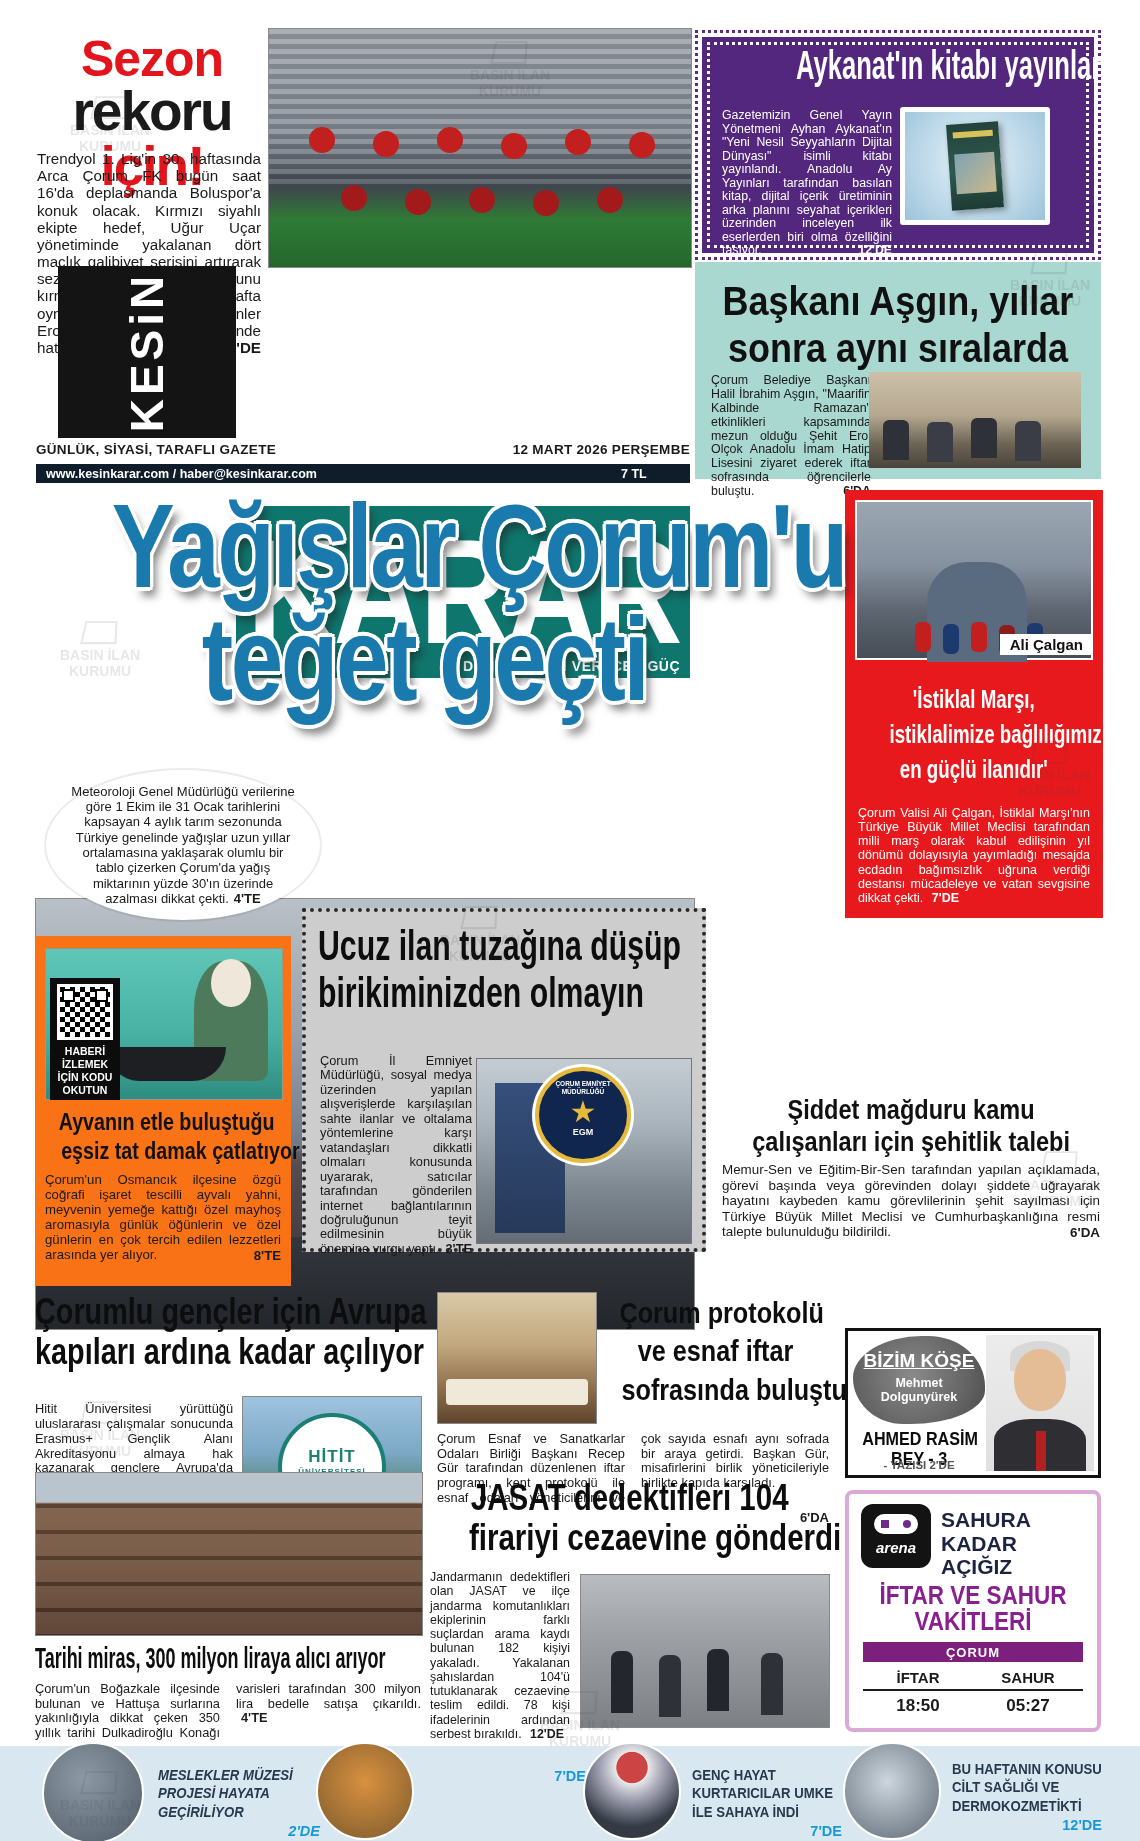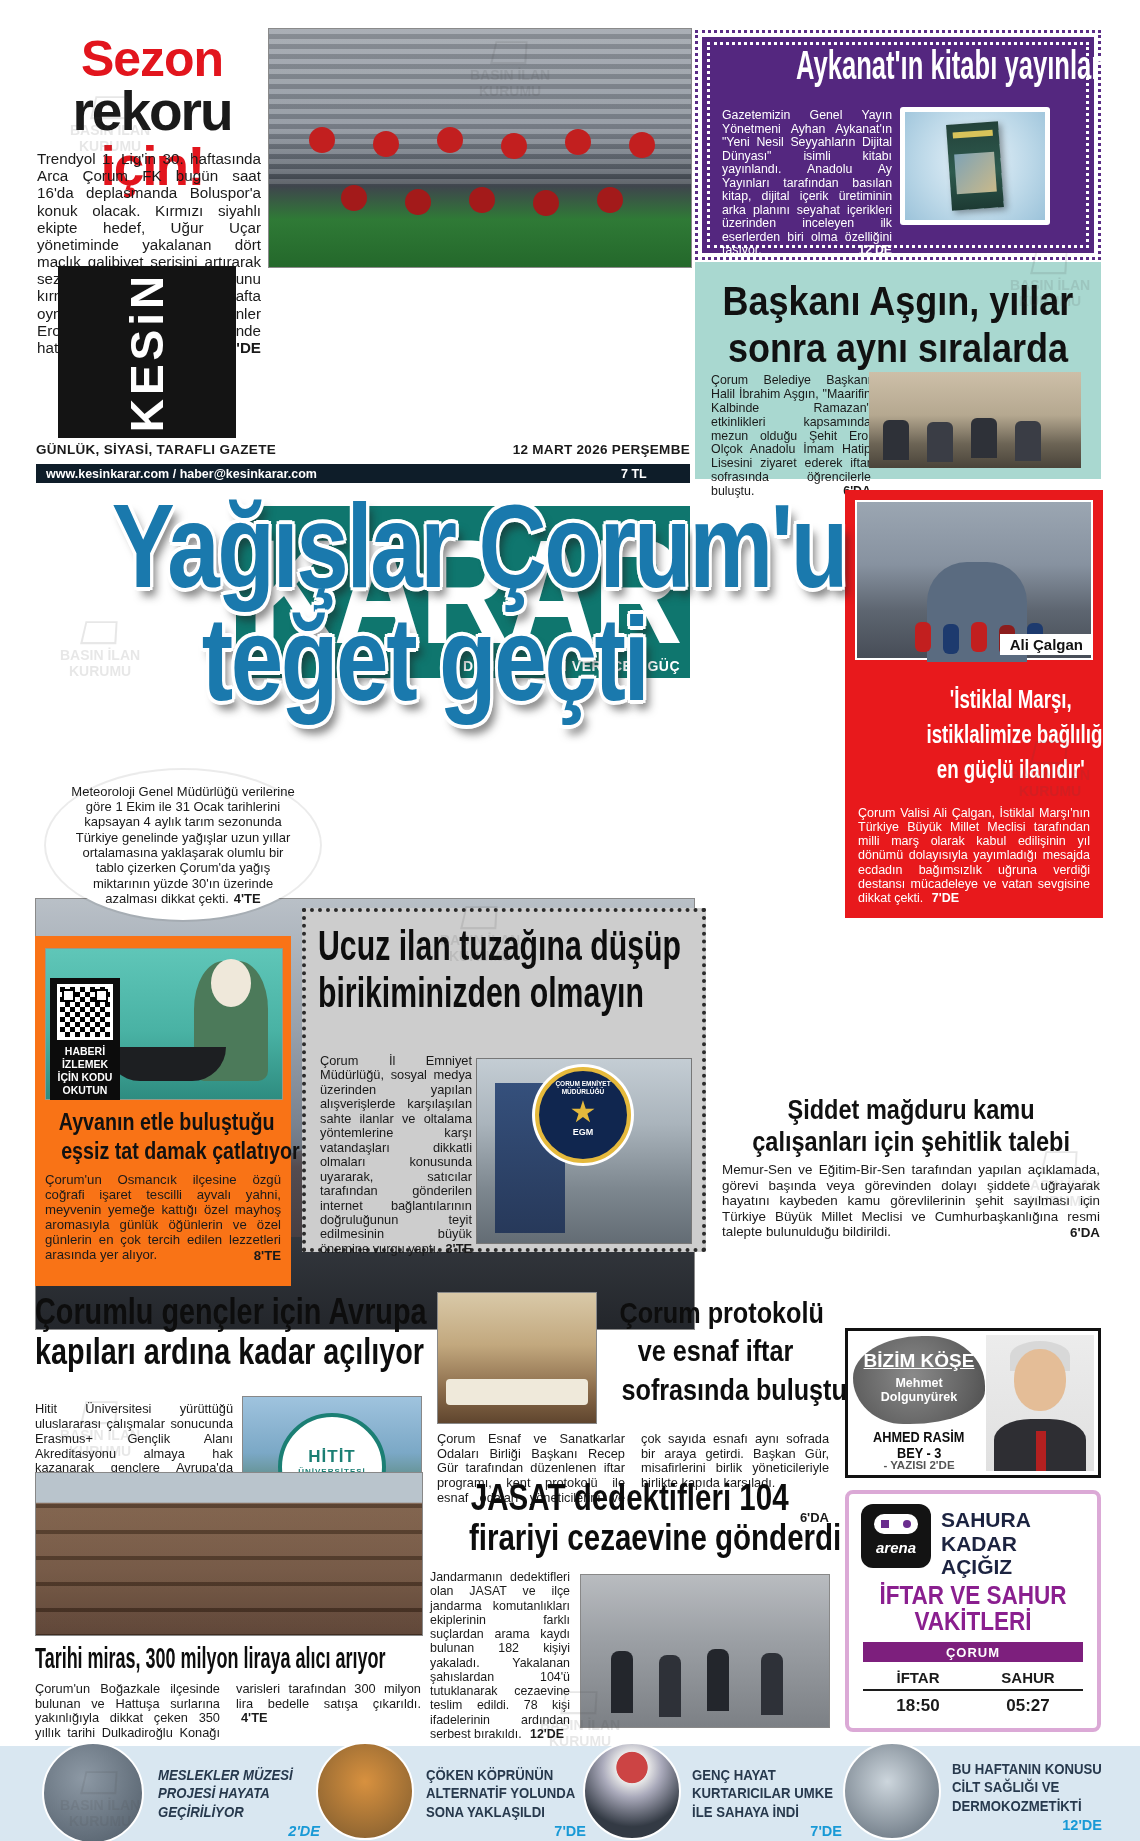--- a/index.html
+++ b/index.html
@@ -70,21 +70,21 @@
   .callout{background:#fff;border-radius:50%;z-index:4;display:flex;align-items:center;justify-content:center;
       font-size:13px;line-height:1.18;text-align:center;padding:14px 24px;box-sizing:border-box;box-shadow:0 0 0 2px rgba(0,0,0,.08);}
   
   .istiklal{background:#e8191c;}
   .istiklal .ph{position:absolute;left:10px;top:10px;width:238px;height:160px;border:2px solid #fff;box-sizing:border-box;
       background:linear-gradient(180deg,#9ba6b2 0%,#8792a0 40%,#5d6570 70%,#474d57 100%);}
   .istiklal .ph .suit{position:absolute;left:70px;top:60px;width:100px;height:100px;border-radius:40% 40% 0 0;background:#5a6b80;}
   .istiklal .ph .mics{position:absolute;left:58px;bottom:6px;width:16px;height:30px;border-radius:6px;background:#c21f1f;
       box-shadow:28px 2px 0 #1d3a6e,56px 0 0 #c21f1f,84px 3px 0 #8c1d1d,112px 1px 0 #1d3a6e;}
   .istiklal .cap{position:absolute;right:10px;top:144px;background:#fff;color:#111;font-weight:bold;font-size:15px;padding:2px 10px;}
-  .istiklal-title{position:absolute;left:0;top:192px;width:100%;text-align:center;color:#fff;font-weight:bold;font-size:26px;line-height:1.35;padding-left:37px;}
+  .istiklal-title{position:absolute;left:0;top:192px;width:100%;text-align:center;color:#fff;font-weight:bold;font-size:26px;line-height:1.35;}
   .istiklal-body{position:absolute;left:13px;top:316px;width:232px;color:#fff;font-size:12.5px;line-height:1.13;text-align:justify;}
   
   .ayva{background:#f97316;}
   .ayva .ph{position:absolute;left:10px;top:12px;width:236px;height:150px;border:1px solid #998;
       background:linear-gradient(180deg,#5fc6b8 0%,#49b2a4 55%,#2e8c80 100%);}
   .ayva .pan{position:absolute;left:60px;bottom:18px;width:120px;height:34px;border-radius:0 0 55px 55px;background:#1d1f22;}
   .ayva .cook{position:absolute;right:14px;top:12px;width:74px;height:120px;border-radius:40% 40% 10px 10px;background:#4c7a5a;}
   .ayva .cook::before{content:"";position:absolute;left:17px;top:-2px;width:40px;height:48px;border-radius:50%;background:#efe8da;}
   .qrbox{position:absolute;left:15px;top:42px;width:70px;height:122px;background:#0c0c0c;padding:6px 4px;box-sizing:border-box;text-align:center;}
   .qr{position:relative;width:56px;height:56px;margin:0 auto 5px;border:3px solid #fff;box-sizing:border-box;
@@ -124,21 +124,21 @@
   .prot-photo{background:linear-gradient(180deg,#d9c9a8 0%,#c2a87e 40%,#8a6b4a 75%,#5f452e 100%);border:1px solid #888;}
   .prot-photo .table{position:absolute;left:8px;bottom:18px;width:142px;height:26px;background:#efe9da;border-radius:4px;}
   .prot-title{text-align:center;font-weight:bold;font-size:30px;line-height:1.28;color:#0d0d0d;}
   .prot-body{font-size:12.8px;line-height:1.15;text-align:justify;column-count:2;column-gap:16px;}
   
   .bizim{background:#fff;border:3px solid #111;box-sizing:border-box;}
   .bizim .splash{position:absolute;left:5px;top:5px;width:132px;height:88px;background:radial-gradient(circle at 45% 45%,#8a8a8a 0%,#5f5f5f 70%,#4a4a4a 100%);
       border-radius:55% 45% 60% 40%/50% 60% 40% 55%;text-align:center;color:#fff;}
   .bizim .splash .h{display:block;margin-top:14px;font-weight:bold;font-size:19px;text-decoration:underline;}
   .bizim .splash .a{display:block;font-weight:bold;font-size:12.5px;line-height:1.15;margin-top:4px;}
-  .bizim .coltitle{position:absolute;left:4px;top:98px;width:134px;text-align:center;font-weight:bold;font-size:15px;line-height:1.05;color:#0d0d0d;}
+  .bizim .coltitle{position:absolute;left:4px;top:98px;width:134px;text-align:center;font-weight:bold;font-size:19px;line-height:1.05;color:#0d0d0d;}
   .bizim .note{position:absolute;left:4px;top:128px;width:134px;text-align:center;font-weight:bold;font-size:11.5px;color:#555;}
   .bizim .portrait{position:absolute;right:4px;top:4px;width:108px;height:136px;background:linear-gradient(180deg,#ececec 0%,#e0e0e0 100%);overflow:hidden;}
   .bizim .portrait .hair{position:absolute;left:24px;top:6px;width:60px;height:30px;border-radius:50% 50% 0 0;background:#d8d8d8;}
   .bizim .portrait .face{position:absolute;left:28px;top:14px;width:52px;height:62px;border-radius:48%;background:#e4bd97;}
   .bizim .portrait .suitb{position:absolute;left:8px;bottom:0;width:92px;height:52px;border-radius:40% 40% 0 0;background:#2e2e33;}
   .bizim .portrait .tie{position:absolute;left:50px;bottom:0;width:10px;height:40px;background:#b32020;}
   
   .sahur{background:#fff;border:4px solid #dba9d6;border-radius:8px;box-sizing:border-box;}
   .arena{position:absolute;left:12px;top:10px;width:70px;height:64px;background:#131313;border-radius:12px;text-align:center;}
   .arena .pad{margin:10px auto 0;width:44px;height:20px;background:#fff;border-radius:10px;position:relative;}
@@ -435,21 +435,20 @@
   <div class="abs strip" style="left:0;top:1746px;width:1140px;height:95px;"></div>
 
   <div class="abs tick-circle c1" style="left:42px;top:1742px;width:102px;height:102px;"></div>
   <div class="abs" style="left:158px;top:1766px;width:162px;font-style:italic;">
     <div class="tick-text"><span class="cx cxl" style="--sx:.85;white-space:normal;display:inline-block;width:118%;">MESLEKLER MÜZESİ PROJESİ HAYATA GEÇİRİLİYOR</span></div>
     <span class="tick-page">2'DE</span>
   </div>
 
   <div class="abs tick-circle c2" style="left:316px;top:1742px;width:98px;height:98px;"></div>
   <div class="abs" style="left:426px;top:1766px;width:160px;">
-    <div class="tick-text"><span class="cx cxl" style="--sx:.85;white-space:normal;display:inline-block;width:118%;">ÇÖKEN KÖPRÜNÜN ALTERNATİF YOLUNDA SONA YAKLAŞILDI</span></div>
     <span class="tick-page">7'DE</span>
   </div>
 
   <div class="abs tick-circle c3" style="left:583px;top:1742px;width:98px;height:98px;"></div>
   <div class="abs" style="left:692px;top:1766px;width:150px;">
     <div class="tick-text"><span class="cx cxl" style="--sx:.85;white-space:normal;display:inline-block;width:118%;">GENÇ HAYAT KURTARICILAR UMKE İLE SAHAYA İNDİ</span></div>
     <span class="tick-page">7'DE</span>
   </div>
 
   <div class="abs tick-circle c4" style="left:843px;top:1742px;width:98px;height:98px;"></div>

